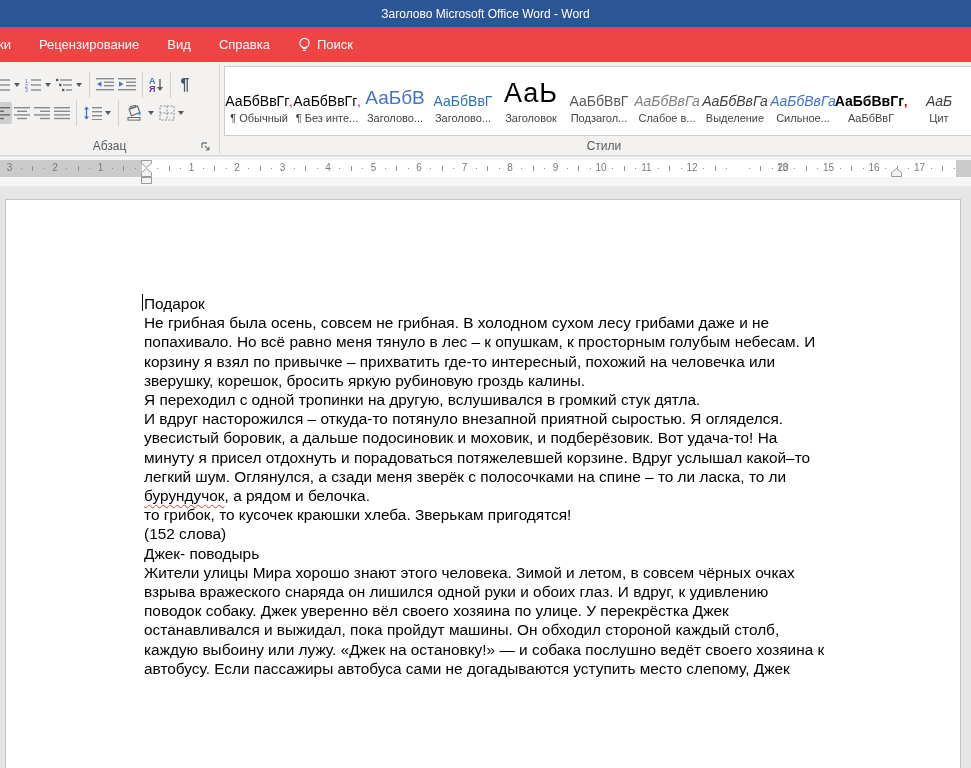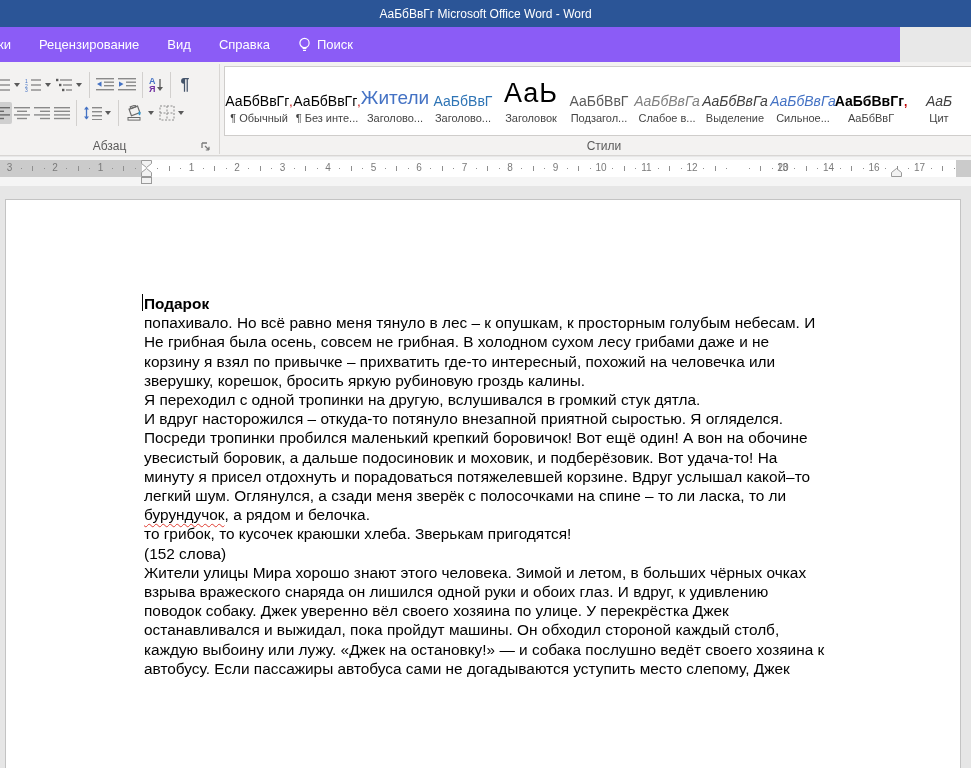--- a/index.html
+++ b/index.html
@@ -4,21 +4,21 @@
 <style>
   * { margin:0; padding:0; box-sizing:border-box; }
   html,body { width:971px; height:768px; overflow:hidden; font-family:"Liberation Sans",sans-serif; background:#e8e8e8; }
   .app { position:relative; width:971px; height:768px; }
 
   
   .titlebar { position:absolute; left:0; top:0; width:971px; height:27px; background:#2b5597; color:#fff;
               display:flex; align-items:center; justify-content:center; font-size:12px; }
 
   
-  .tabsbar { position:absolute; left:0; top:27px; width:900px; height:35px; background:#8b5cf6;
+  .tabsbar { position:absolute; left:0; top:27px; width:971px; height:35px; background:#ef4444;
              display:flex; align-items:center; color:#fff; font-size:13px; }
   .tab { padding:0 14px; height:35px; display:flex; align-items:center; cursor:default; white-space:nowrap; }
   .tab-cut { padding-left:0; margin-left:-2px; }
   .search-tab { display:flex; align-items:center; gap:6px; padding:0 14px; height:35px; }
   .bulb-icon svg { display:block; }
 
   
   .ribbon { position:absolute; left:0; top:62px; width:971px; height:94px; background:#f3f2f1;
             border-bottom:1px solid #d8d6d4; overflow:hidden; }
   .para-group { position:absolute; left:0; top:0; width:219px; height:93px; }
@@ -67,34 +67,34 @@
   .rtick { position:absolute; top:6px; width:1px; height:5px; background:#8f8f8f; }
   .rdot { position:absolute; top:8px; width:1px; height:1px; background:#8f8f8f; }
   .marker { position:absolute; }
 
   
   .docarea { position:absolute; left:0; top:186px; width:971px; height:582px; background:#e6e6e6; }
   .page { position:absolute; left:5px; top:13px; width:956px; height:575px; background:#fff;
           border:1px solid #c3c3c3; border-bottom:none; overflow:hidden; }
   .textblock { position:absolute; left:138px; top:94px; width:790px; font-size:15.4px; line-height:19.2px; color:#000; }
   .line { white-space:nowrap; }
-  .seg-bold { font-weight:bold; }
+  .seg-bold { font-weight:normal; }
   .seg-err { text-decoration-line:underline; text-decoration-style:wavy; text-decoration-color:#e03c31;
              text-decoration-thickness:1px; text-underline-offset:3px; }
   .cursor { position:absolute; left:136px; top:94px; width:1.2px; height:17px; background:#000; }
 
   svg { display:block; }
 </style>
 </head>
 <body>
 
 <div class="app">
 
   <div class="titlebar">
-    <span>АаБбВвГг Microsoft Office Word  -  Word</span>
+    <span>Заголово Microsoft Office Word  -  Word</span>
   </div>
 
   <div class="tabsbar">
     <div id="ribbon-tabs" style="display:flex;align-items:center;">
         <div class="tab tab-cut">ки</div>
         <div class="tab">Рецензирование</div>
         <div class="tab">Вид</div>
         <div class="tab">Справка</div>
       </div>
     <div class="search-tab">
@@ -261,21 +261,21 @@
       <div class="styles-box" id="styles-box">
           <div class="style-item">
             <div class="st-preview v-normal">АаБбВвГг<span class="red-mark">,</span></div>
             <div class="st-label">¶ Обычный</div>
           </div>
           <div class="style-item">
             <div class="st-preview v-normal">АаБбВвГг<span class="red-mark">,</span></div>
             <div class="st-label">¶ Без инте...</div>
           </div>
           <div class="style-item">
-            <div class="st-preview v-h1">Жители</div>
+            <div class="st-preview v-h1">АаБбВ</div>
             <div class="st-label">Заголово...</div>
           </div>
           <div class="style-item">
             <div class="st-preview v-h2">АаБбВвГ</div>
             <div class="st-label">Заголово...</div>
           </div>
           <div class="style-item">
             <div class="st-preview v-title">АаЬ</div>
             <div class="st-label">Заголовок</div>
           </div>
@@ -319,21 +319,21 @@
         <span class="rnum" style="left: 373.5px;">5</span>
         <span class="rnum" style="left: 419px;">6</span>
         <span class="rnum" style="left: 464.5px;">7</span>
         <span class="rnum" style="left: 510px;">8</span>
         <span class="rnum" style="left: 555.5px;">9</span>
         <span class="rnum" style="left: 601px;">10</span>
         <span class="rnum" style="left: 646.5px;">11</span>
         <span class="rnum" style="left: 692px;">12</span>
         <span class="rnum" style="left: 737.5px; margin-left: 45px;">13</span>
         <span class="rnum" style="left: 783px;">20</span>
-        <span class="rnum" style="left: 828.5px;">14</span>
+        <span class="rnum" style="left: 828.5px;">15</span>
         <span class="rnum" style="left: 874px;">16</span>
         <span class="rnum" style="left: 919.5px;">17</span>
         <span class="rdot" style="left: 157.375px;"></span>
         <span class="rtick" style="left: 168.75px;"></span>
         <span class="rdot" style="left: 180.125px;"></span>
         <span class="rdot" style="left: 202.875px;"></span>
         <span class="rtick" style="left: 214.25px;"></span>
         <span class="rdot" style="left: 225.625px;"></span>
         <span class="rdot" style="left: 248.375px;"></span>
         <span class="rtick" style="left: 259.75px;"></span>
@@ -416,34 +416,34 @@
           <path d="M5.5 0.5 L10.5 4.5 V8.5 H0.5 V4.5 Z" fill="#f2f2f2" stroke="#9a9a9a"></path>
         </svg>
     </span>
   </div>
 
   <div class="docarea">
     <div class="page">
       <div class="cursor"></div>
       <div class="textblock" id="textblock">
           <div class="line"><span class="seg-bold">Подарок</span></div>
+          <div class="line"><span>Не грибная была осень, совсем не грибная. В холодном сухом лесу грибами даже и не</span></div>
           <div class="line"><span>попахивало. Но всё равно меня тянуло в лес – к опушкам, к просторным голубым небесам. И</span></div>
-          <div class="line"><span>Не грибная была осень, совсем не грибная. В холодном сухом лесу грибами даже и не</span></div>
           <div class="line"><span>корзину я взял по привычке – прихватить где-то интересный, похожий на человечка или</span></div>
           <div class="line"><span>зверушку, корешок, бросить яркую рубиновую гроздь калины.</span></div>
           <div class="line"><span>Я переходил с одной тропинки на другую, вслушивался в громкий стук дятла.</span></div>
           <div class="line"><span>И вдруг насторожился – откуда-то потянуло внезапной приятной сыростью. Я огляделся.</span></div>
-          <div class="line"><span>Посреди тропинки пробился маленький крепкий боровичок! Вот ещё один! А вон на обочине</span></div>
           <div class="line"><span>увесистый боровик, а дальше подосиновик и моховик, и подберёзовик. Вот удача-то! На</span></div>
           <div class="line"><span>минуту я присел отдохнуть и порадоваться потяжелевшей корзине. Вдруг услышал какой–то</span></div>
           <div class="line"><span>легкий шум. Оглянулся, а сзади меня зверёк с полосочками на спине – то ли ласка, то ли</span></div>
           <div class="line"><span class="seg-err">бурундучок</span><span>, а рядом и белочка.</span></div>
           <div class="line"><span>то грибок, то кусочек краюшки хлеба. Зверькам пригодятся!</span></div>
           <div class="line"><span>(152 слова)</span></div>
-          <div class="line"><span>Жители улицы Мира хорошо знают этого человека. Зимой и летом, в больших чёрных очках</span></div>
+          <div class="line"><span class="seg-bold">Джек- поводырь</span></div>
+          <div class="line"><span>Жители улицы Мира хорошо знают этого человека. Зимой и летом, в совсем чёрных очках</span></div>
           <div class="line"><span>взрыва вражеского снаряда он лишился одной руки и обоих глаз. И вдруг, к удивлению</span></div>
           <div class="line"><span>поводок собаку. Джек уверенно вёл своего хозяина по улице. У перекрёстка Джек</span></div>
           <div class="line"><span>останавливался и выжидал, пока пройдут машины. Он обходил стороной каждый столб,</span></div>
           <div class="line"><span>каждую выбоину или лужу. «Джек на остановку!» — и собака послушно ведёт своего хозяина к</span></div>
           <div class="line"><span>автобусу. Если пассажиры автобуса сами не догадываются уступить место слепому, Джек</span></div>
         </div>
     </div>
   </div>
 
 </div>

